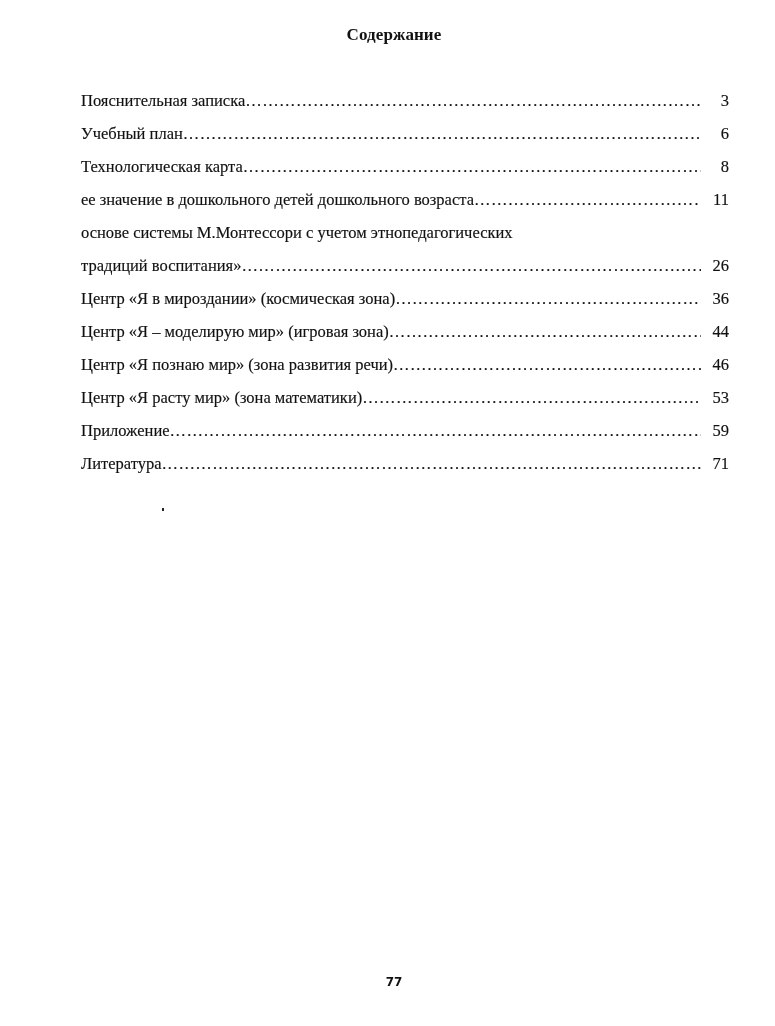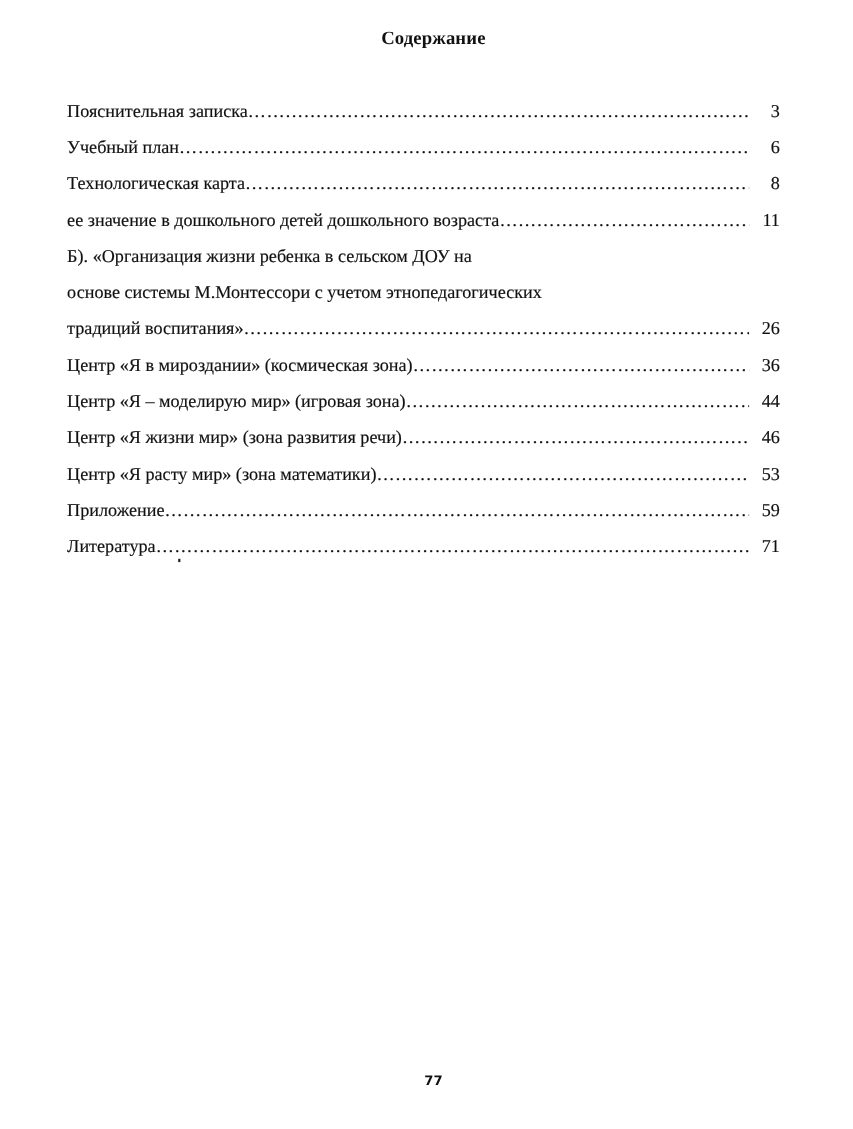--- a/index.html
+++ b/index.html
@@ -21,21 +21,21 @@
       left: 0;
       width: 788px;
       text-align: center;
       font-weight: bold;
       font-size: 17px;
       letter-spacing: 0.1px;
     }
     .toc {
       position: absolute;
       top: 90px;
-      left: 61px;
+      left: 81px;
       width: 648px;
       font-size: 16.5px;
       font-weight: bold;
       -webkit-text-stroke: 0.15px #111;
       font-weight: normal;
     }
     .toc-line {
       height: 33px;
       line-height: 22px;
       display: flex;
@@ -100,44 +100,40 @@
     <span class="toc-text">Технологическая карта</span>
     <span class="toc-dots"></span>
     <span class="toc-page">8</span>
   </div>
   <div class="toc-line">
     <span class="toc-text">ее значение в дошкольного детей дошкольного возраста</span>
     <span class="toc-dots"></span>
     <span class="toc-page">11</span>
   </div>
   <div class="toc-line no-page">
-    <span class="toc-text">Б). «Организация  жизни ребенка в сельском ДОУ на</span>
-
-  </div>
-  <div class="toc-line no-page">
     <span class="toc-text">основе системы М.Монтессори с учетом этнопедагогических</span>
 
   </div>
   <div class="toc-line">
     <span class="toc-text">традиций воспитания»</span>
     <span class="toc-dots"></span>
     <span class="toc-page">26</span>
   </div>
   <div class="toc-line">
     <span class="toc-text">Центр «Я в мироздании»  (космическая зона)</span>
     <span class="toc-dots"></span>
     <span class="toc-page">36</span>
   </div>
   <div class="toc-line">
     <span class="toc-text">Центр «Я – моделирую мир»  (игровая зона)</span>
     <span class="toc-dots"></span>
     <span class="toc-page">44</span>
   </div>
   <div class="toc-line">
-    <span class="toc-text">Центр «Я жизни мир» (зона развития речи)</span>
+    <span class="toc-text">Центр «Я познаю мир» (зона развития речи)</span>
     <span class="toc-dots"></span>
     <span class="toc-page">46</span>
   </div>
   <div class="toc-line">
     <span class="toc-text">Центр «Я расту мир» (зона математики)</span>
     <span class="toc-dots"></span>
     <span class="toc-page">53</span>
   </div>
   <div class="toc-line">
     <span class="toc-text">Приложение</span>

